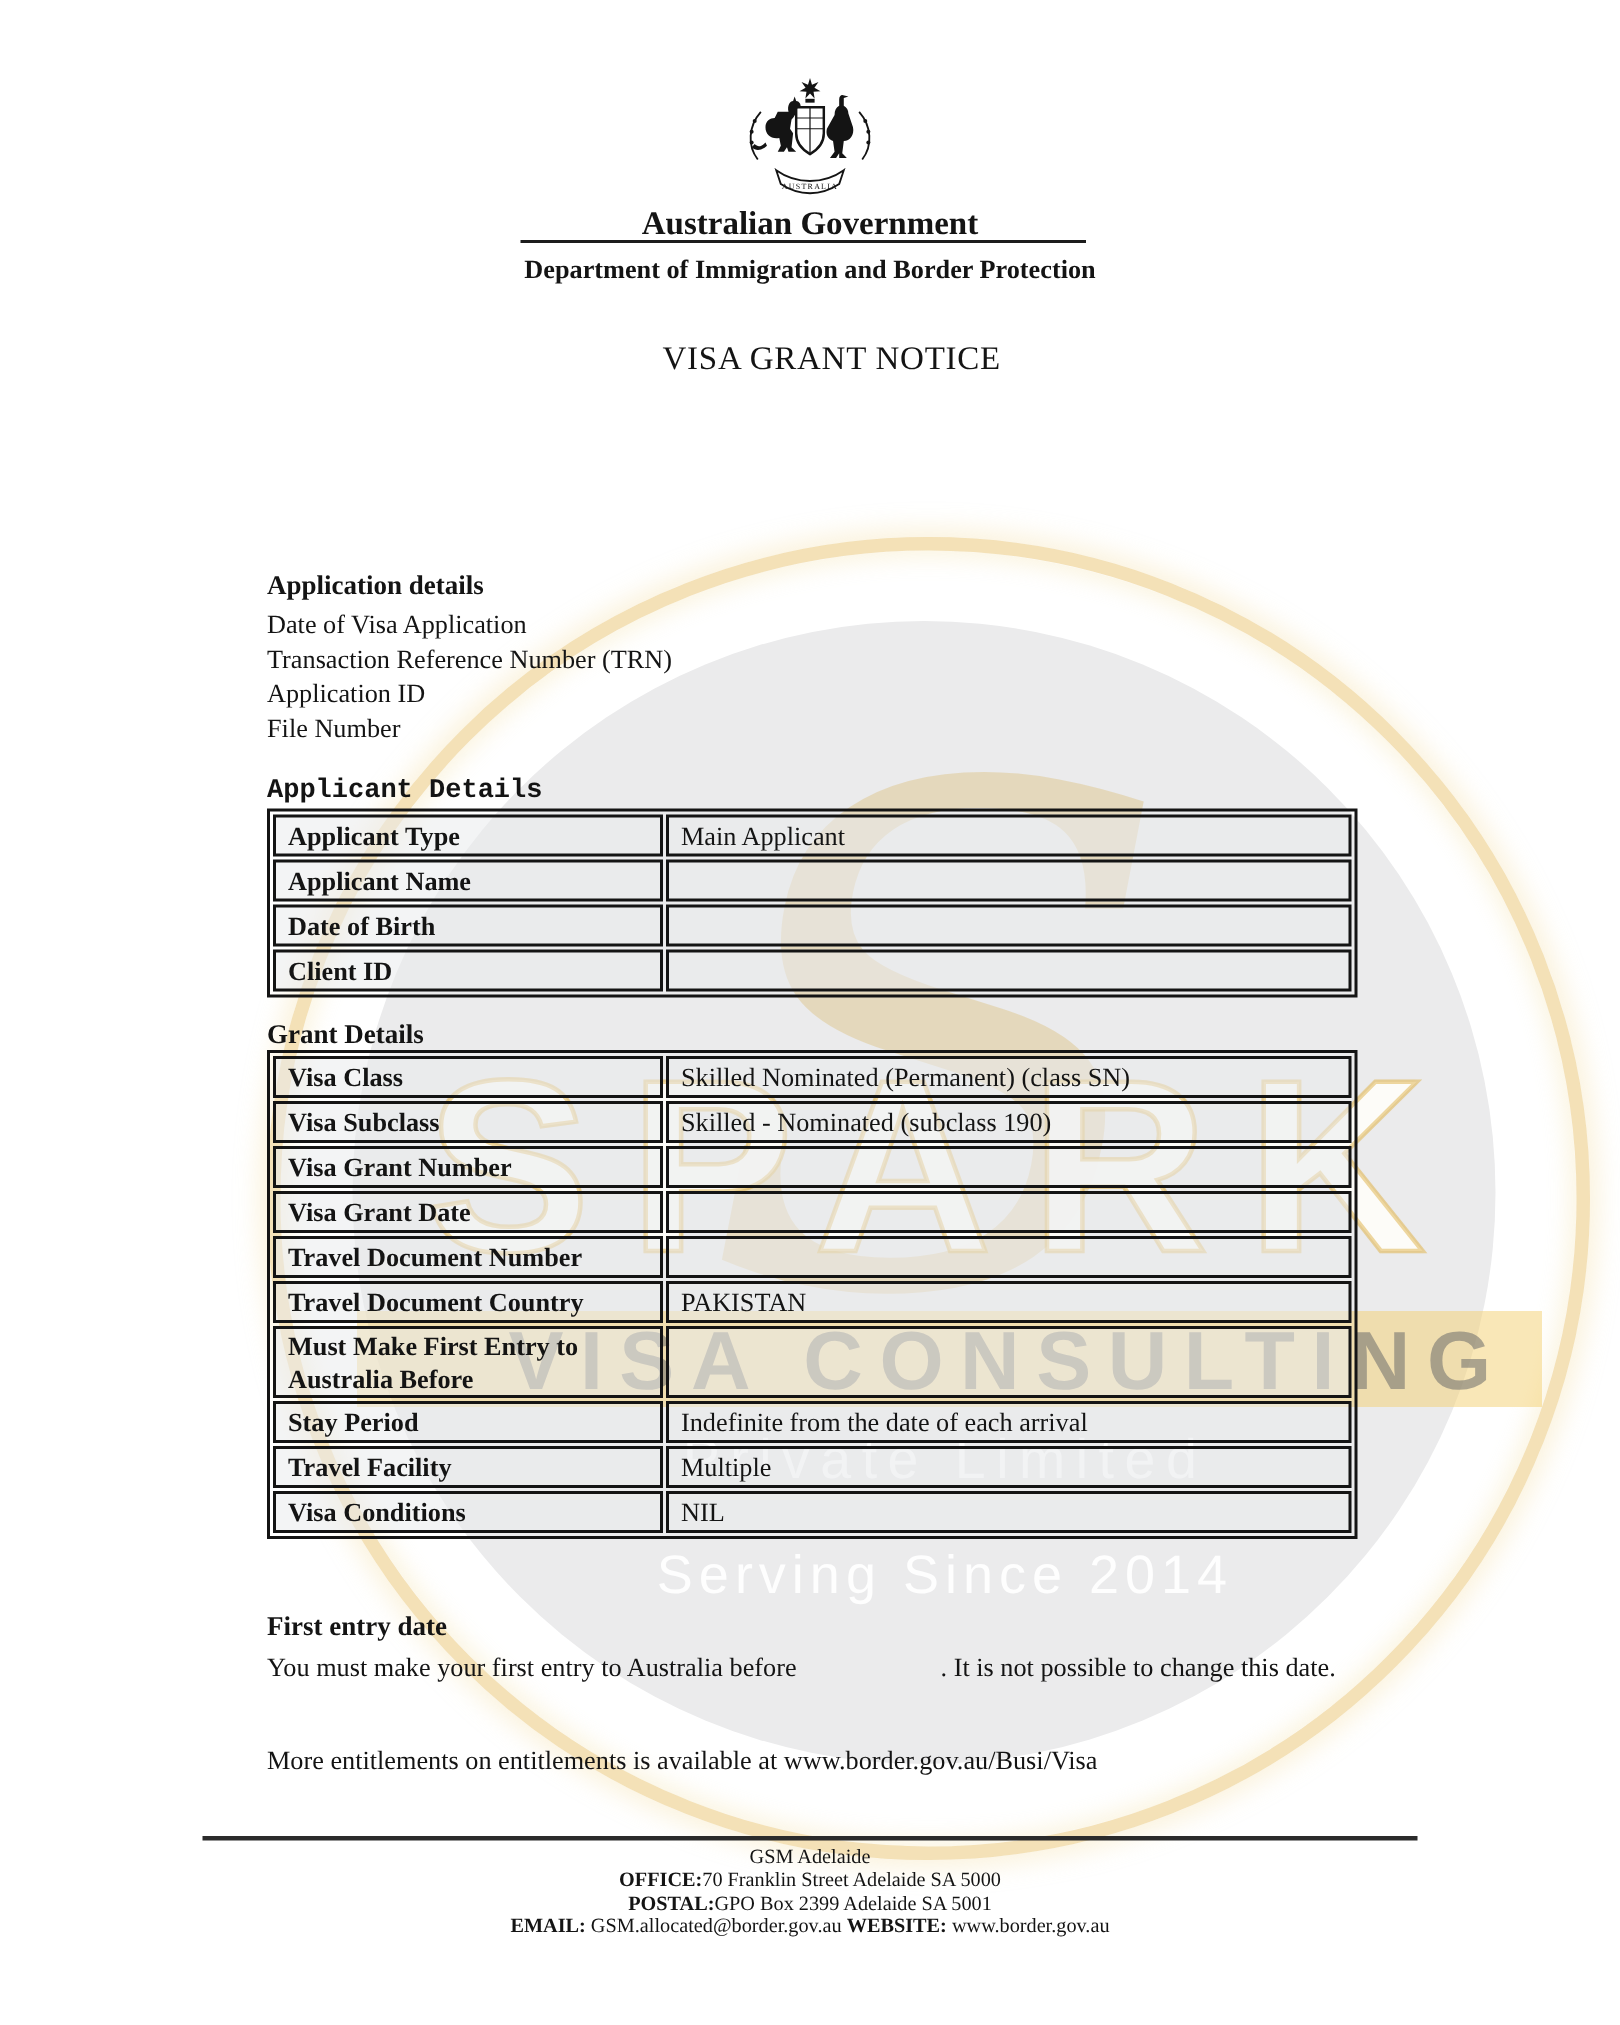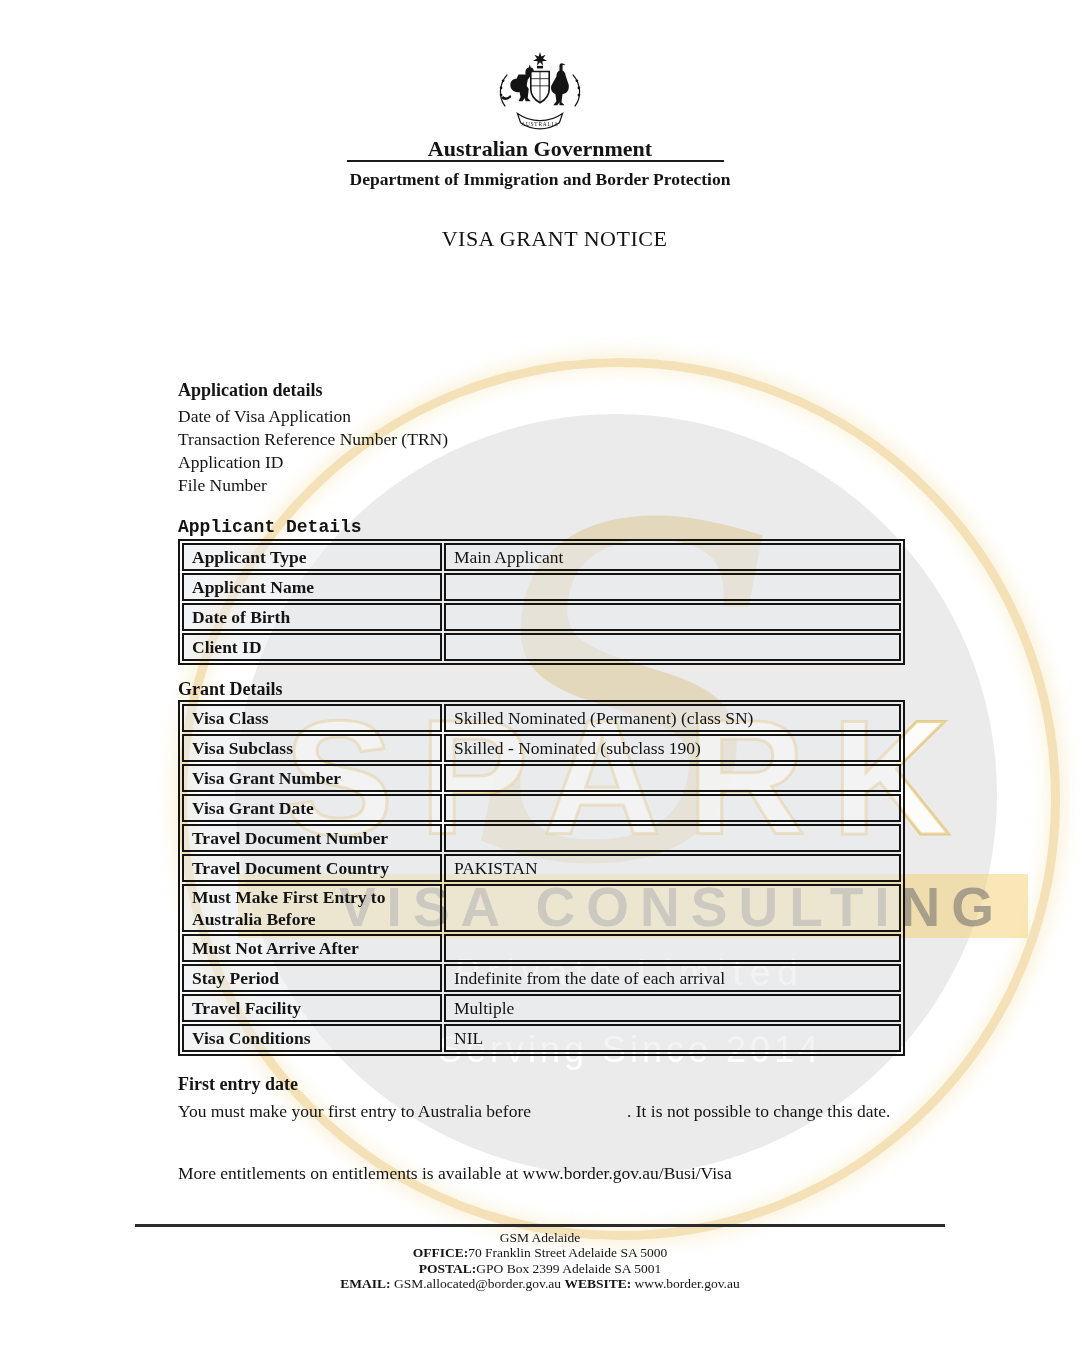--- a/index.html
+++ b/index.html
@@ -171,24 +171,20 @@
         </tr>
         <tr>
           <td class="lbl">Travel Document Country</td>
           <td>PAKISTAN</td>
         </tr>
         <tr>
           <td class="lbl">Must Make First Entry to Australia Before</td>
           <td></td>
         </tr>
         <tr>
-          <td class="lbl">Must Not Arrive After</td>
-          <td></td>
-        </tr>
-        <tr>
           <td class="lbl">Stay Period</td>
           <td>Indefinite from the date of each arrival</td>
         </tr>
         <tr>
           <td class="lbl">Travel Facility</td>
           <td>Multiple</td>
         </tr>
         <tr>
           <td class="lbl">Visa Conditions</td>
           <td>NIL</td>

